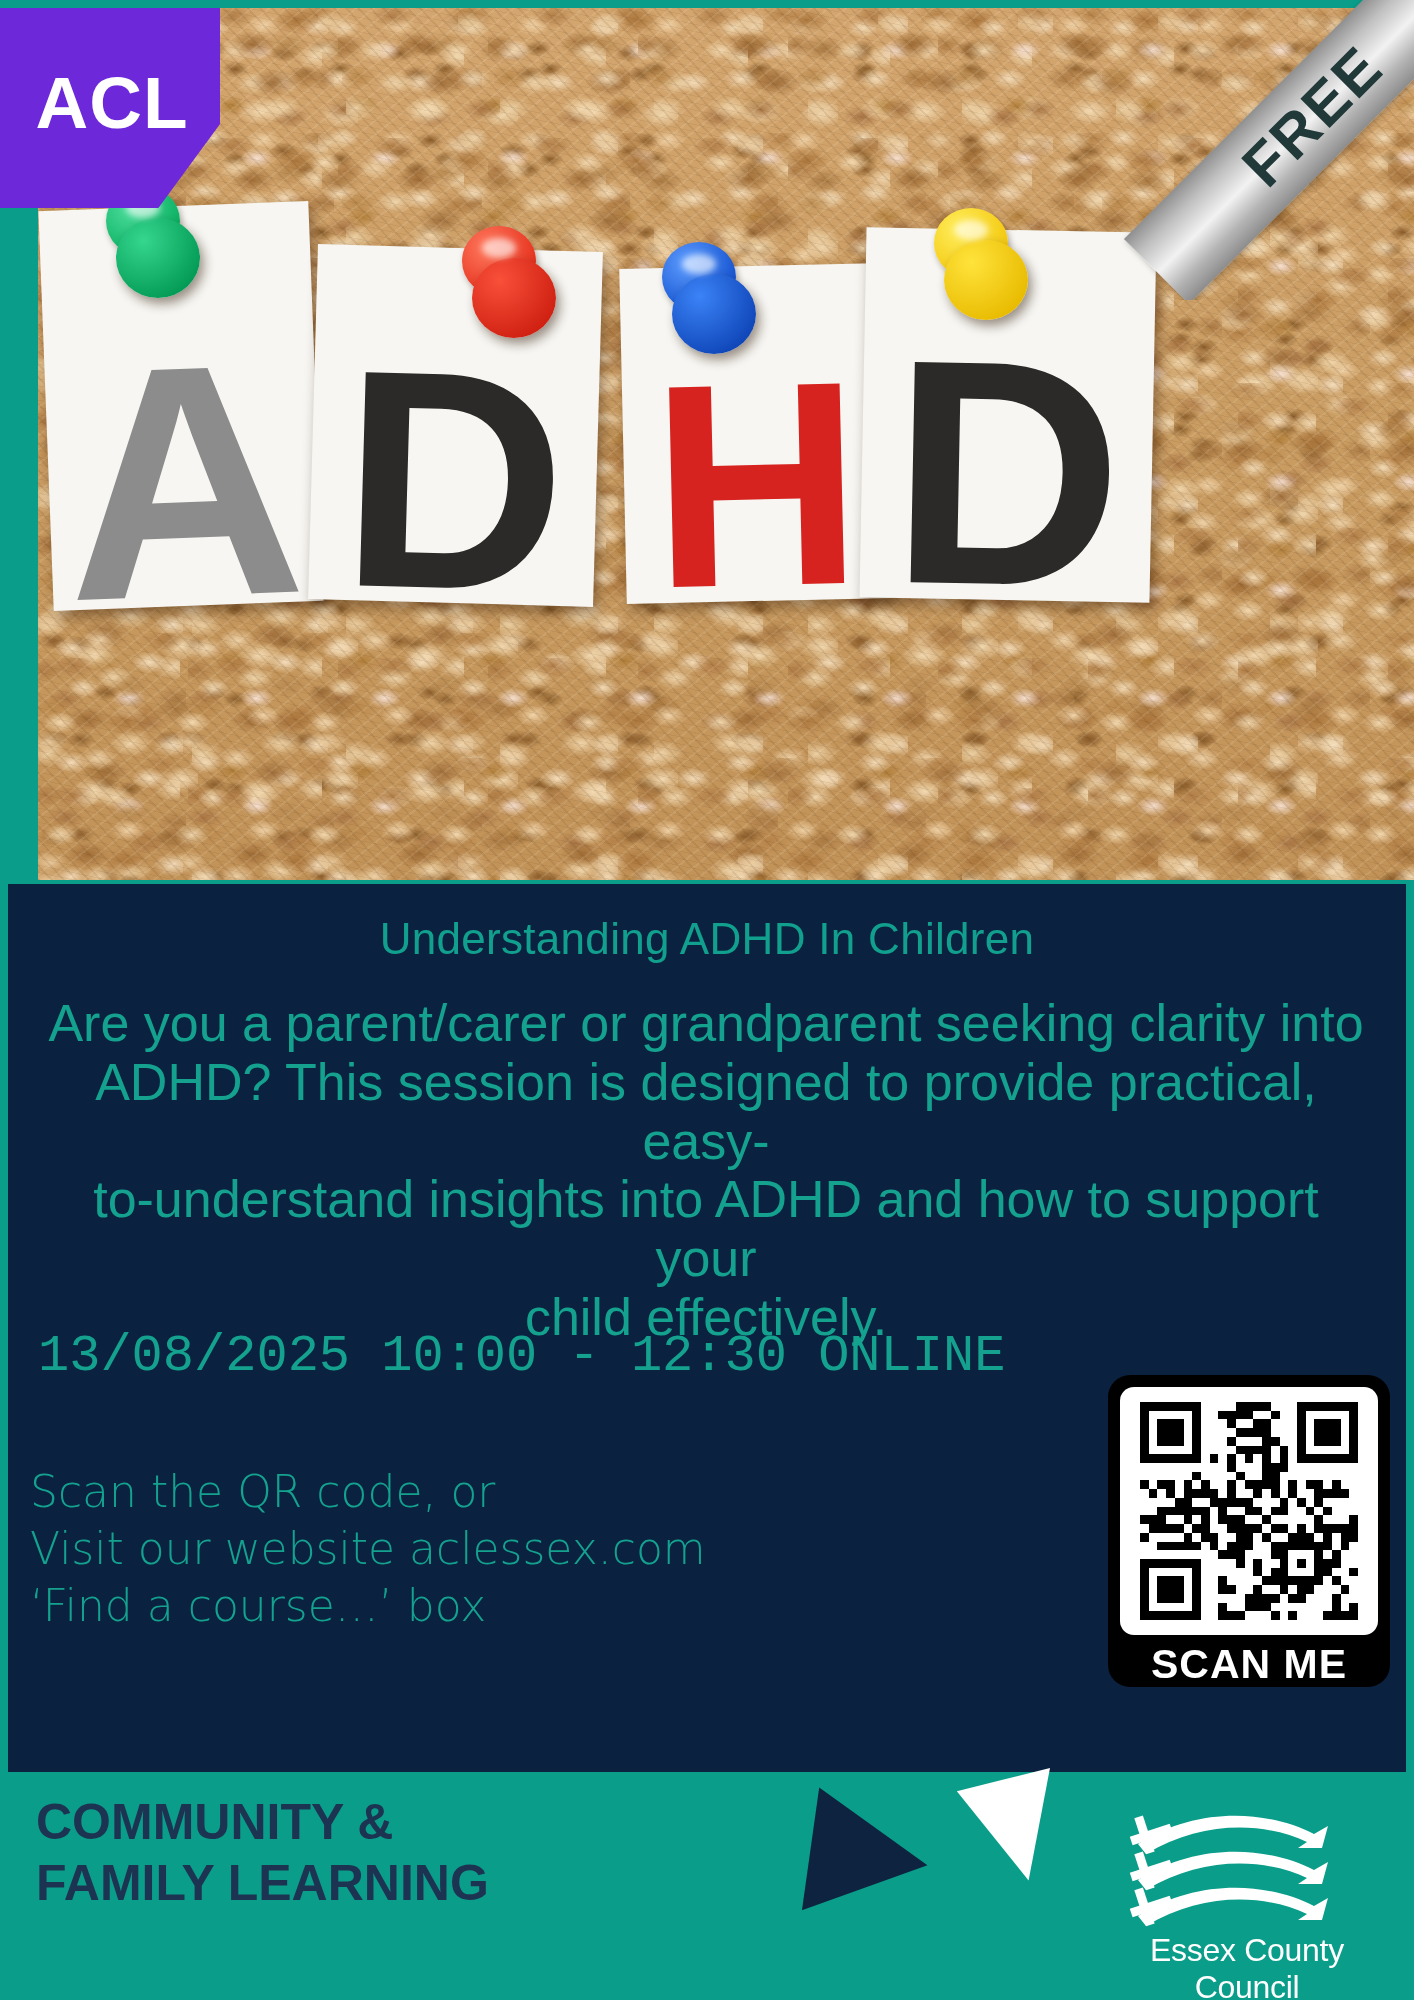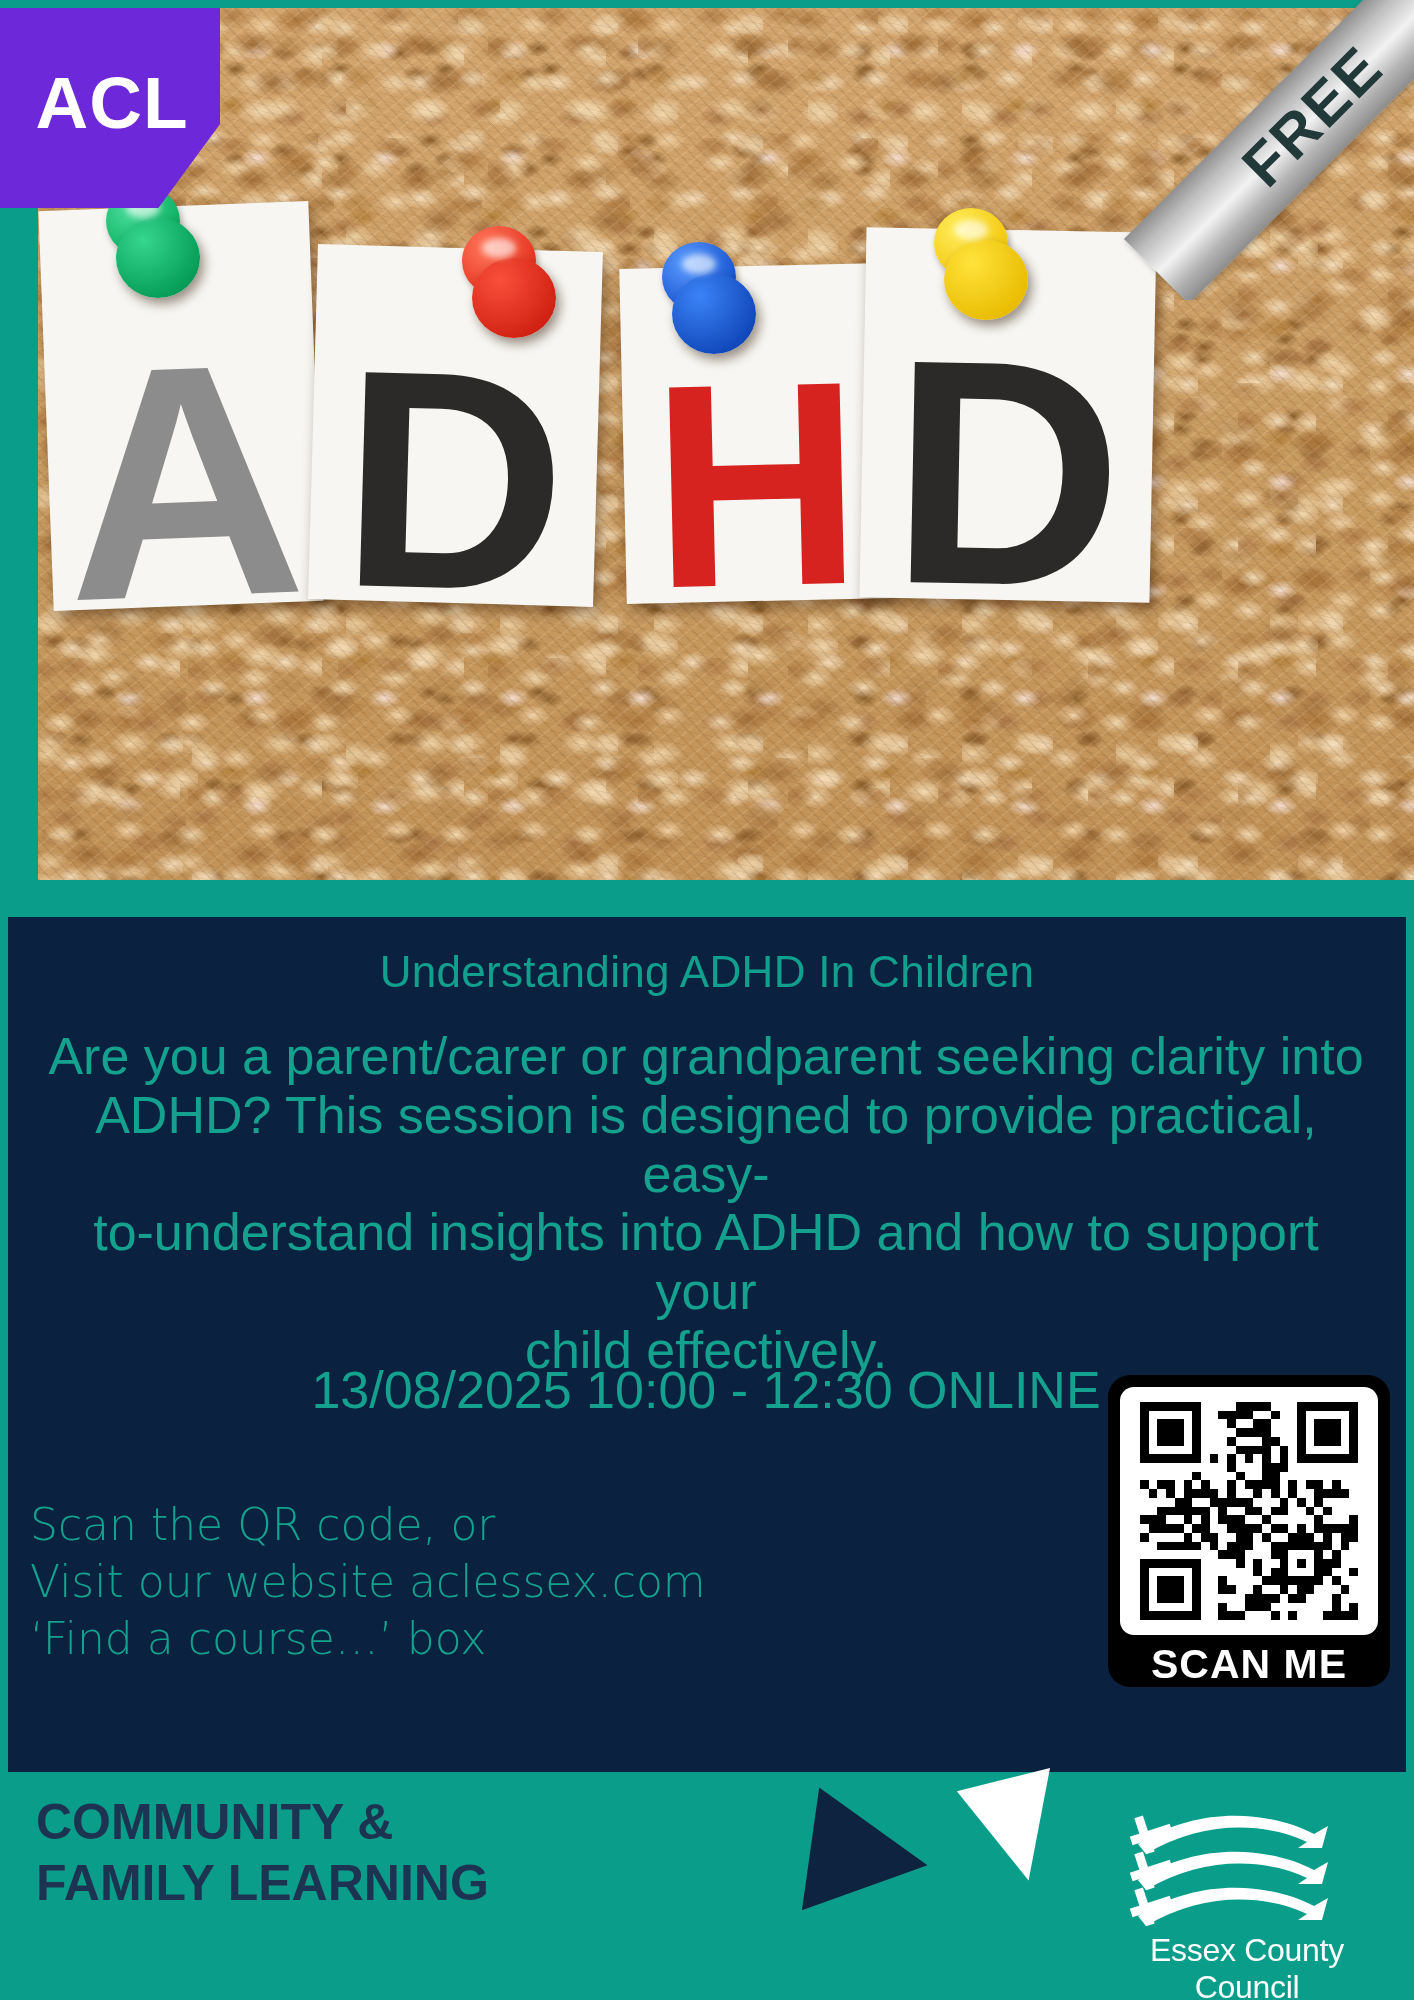--- a/index.html
+++ b/index.html
@@ -190,21 +190,21 @@
     color: #22393a;
     font-size: 60px;
     font-weight: 700;
     letter-spacing: 2px;
     font-family: "Liberation Sans", sans-serif;
   }
 
   
   .body-panel {
     position: absolute;
-    left: 8px; top: 917px;
+    left: 8px; top: 884px;
     width: 1398px; height: 1015px;
     background: #0a2240;
     padding-left: 32px;
   }
 
   .course-title {
     position: absolute;
     left: 0; right: 0; top: 30px;
     text-align: center;
     color: #12a08e;
@@ -221,24 +221,23 @@
     color: #14a28f;
     font-size: 52px;
     line-height: 1.13;
     font-family: "Liberation Sans Narrow", "Liberation Sans", sans-serif;
     font-stretch: condensed;
   }
 
   .course-when {
     position: absolute;
     left: 30px; right: 32px; top: 443px;
-    text-align: center;
     color: #14a28f;
     font-size: 52px;
-    font-family: Liberation Sans, sans-serif;
+    font-family: Liberation Mono, monospace;
     font-stretch: condensed;
   }
 
   .howto {
     position: absolute;
     left: 22px; top: 560px;
     color: #14a28f;
     font-size: 44px;
     line-height: 1.30;
     font-family: "DejaVu Sans", sans-serif;

